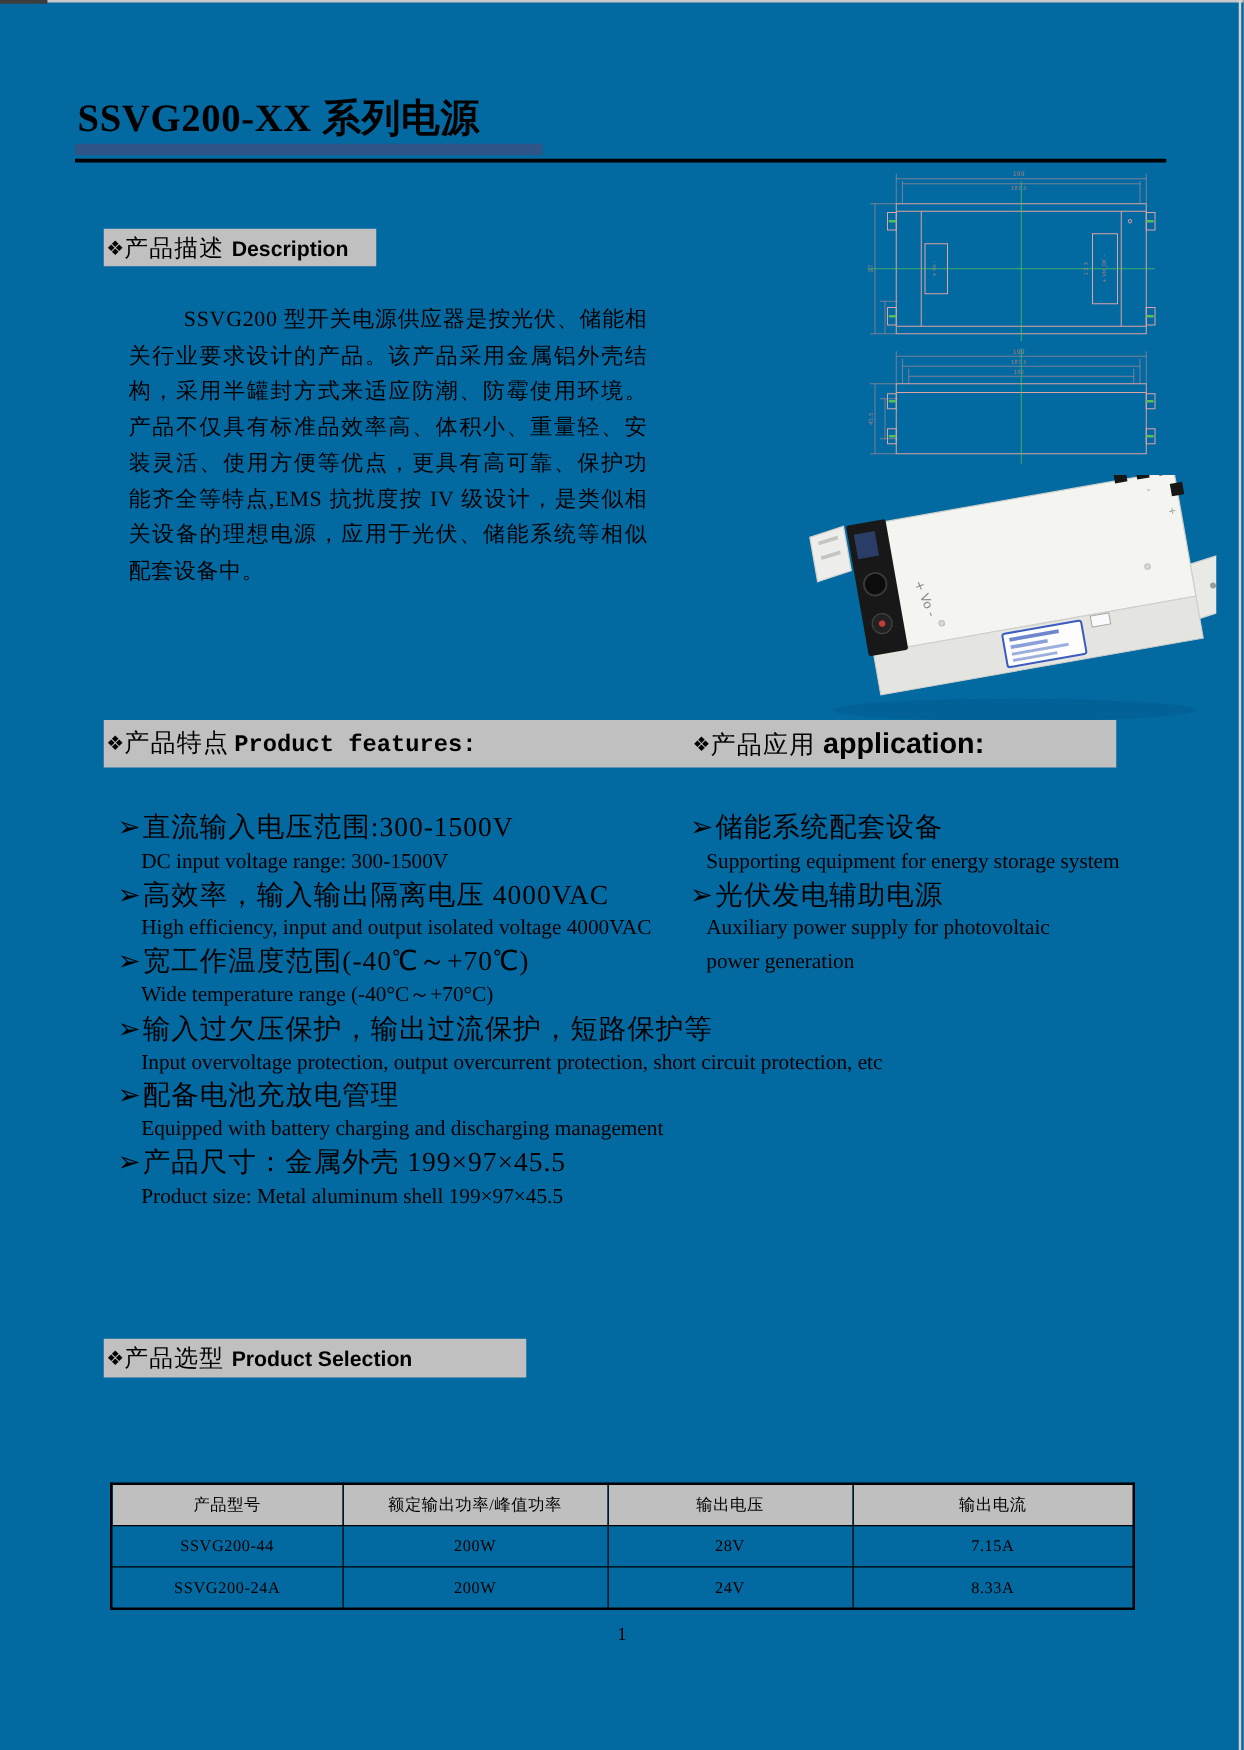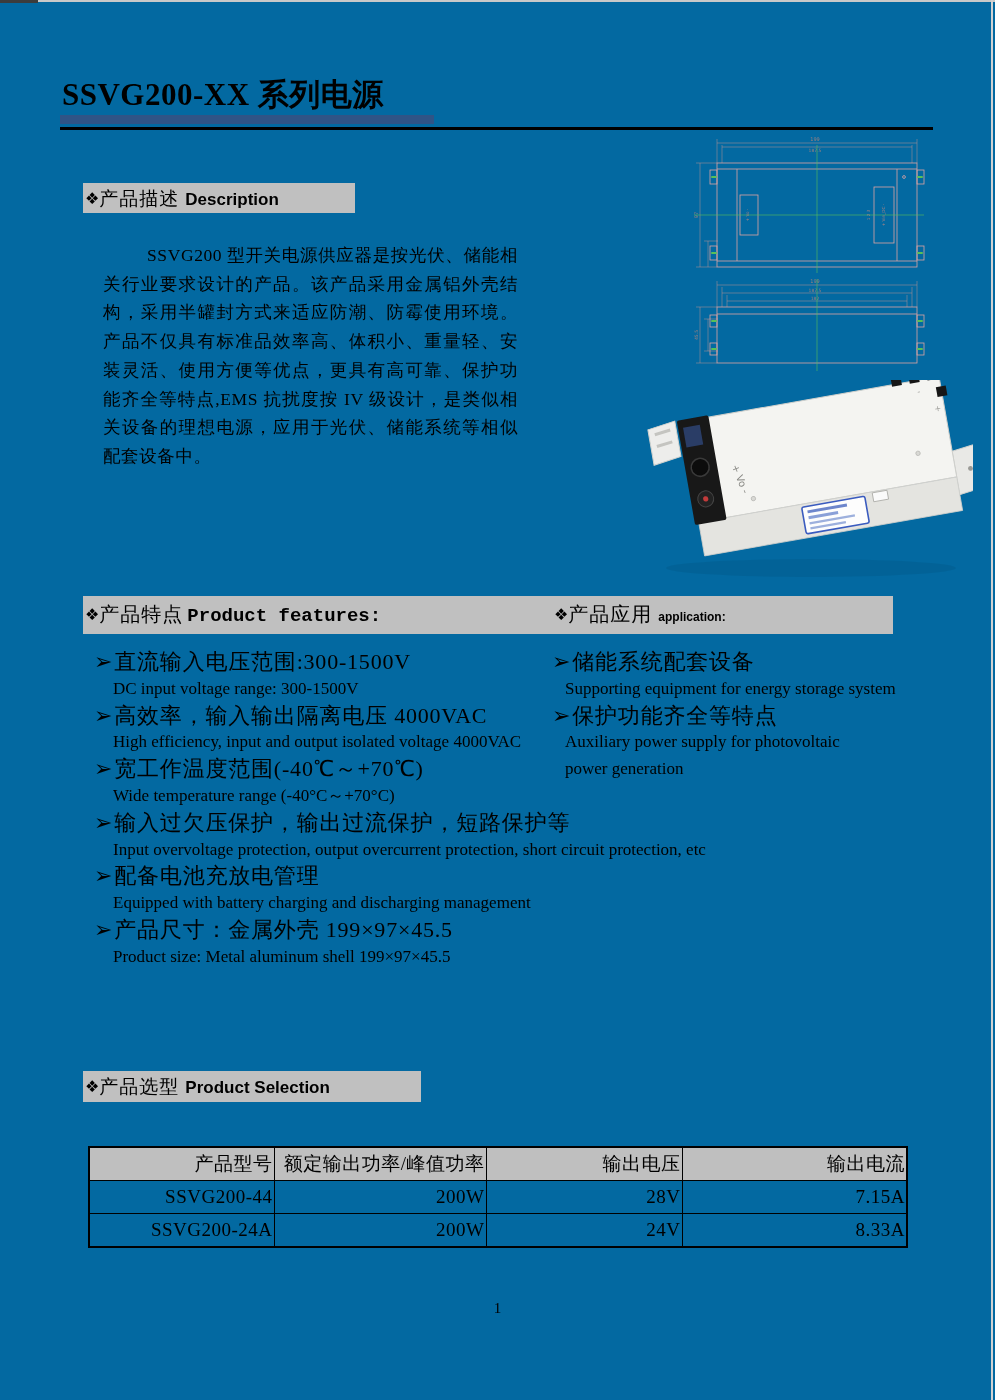--- a/index.html
+++ b/index.html
@@ -21,35 +21,35 @@
   .title-rule{left:60px;top:127px;width:873px;height:3px;background:#000;}
 
   
   .sec-bar{background:#c0c0c0;}
   .sec-head{white-space:nowrap;}
   .marker{font-size:16px;font-family:"DejaVu Sans", sans-serif;vertical-align:1px;}
   .head-zh{font-size:19px;font-family:"Liberation Serif", serif;letter-spacing:1px;}
   .head-en{font-size:17px;font-family:"Liberation Sans", sans-serif;font-weight:bold;margin-left:6px;}
   .head-zh-lg{font-size:20px;font-family:"Liberation Serif", serif;letter-spacing:1px;}
   .head-en-mono{font-size:19px;font-family:"Liberation Mono", monospace;font-weight:600;margin-left:4px;}
-  .head-en-app{font-size:12px;font-family:"Liberation Sans", sans-serif;font-weight:bold;margin-left:6px;}
+  .head-en-app{font-size:23px;font-family:"Liberation Sans", sans-serif;font-weight:bold;margin-left:6px;}
 
   
   .desc-par{left:103px;top:241px;width:415px;font-size:17.5px;line-height:28.7px;
     text-align:justify;text-indent:44px;letter-spacing:0.6px;}
 
   
   .f-zh{font-size:22px;line-height:26.8px;letter-spacing:0.8px;white-space:nowrap;}
   .f-en{font-size:17px;line-height:26.8px;padding-left:19px;white-space:nowrap;}
   .a-en{font-size:17px;line-height:26.8px;padding-left:13px;}
   .blt{margin-right:1px;}
 
   
   .sel-table{border-collapse:collapse;table-layout:fixed;width:818px;
-    font-size:19px;text-align:right;}
+    font-size:13px;text-align:center;margin-top:40px;}
   .sel-table td,.sel-table th{border:1px solid #000;height:30px;font-weight:normal;
     overflow:hidden;letter-spacing:0.5px;}
   .sel-table{border:2px solid #000;}
   .sel-table thead th{background:#bfbfbf;}
 
   .page-num{left:0;top:1300px;width:995px;text-align:center;font-size:15px;}
 
   svg text{font-family:"DejaVu Sans", sans-serif;}
 </style>
 </head>
@@ -58,21 +58,21 @@
 <div class="page">
 
   <div class="abs edge-top-dark"></div>
   <div class="abs edge-top"></div>
   <div class="abs edge-right"></div>
 
   <div class="abs doc-title">SSVG200-XX 系列电源</div>
   <div class="abs title-blue-bar"></div>
   <div class="abs title-rule"></div>
 
-  <div class="abs sec-bar" style="left:83px;top:183px;width:272px;height:30px;">
+  <div class="abs sec-bar" style="left:83px;top:183px;width:218px;height:30px;">
     <div class="sec-head" style="padding:3px 0 0 2px;">
       <span class="marker">❖</span><span class="head-zh">产品描述</span><span class="head-en">Description</span>
     </div>
   </div>
 
   <div class="abs desc-par">SSVG200 型开关电源供应器是按光伏、储能相关行业要求设计的产品。该产品采用金属铝外壳结构，采用半罐封方式来适应防潮、防霉使用环境。产品不仅具有标准品效率高、体积小、重量轻、安装灵活、使用方便等优点，更具有高可靠、保护功能齐全等特点,EMS 抗扰度按 IV 级设计，是类似相关设备的理想电源，应用于光伏、储能系统等相似配套设备中。</div>
 
   <svg class="abs" style="left:652px;top:133px;" width="310" height="245" viewBox="0 0 310 245">
 
     <g stroke="#b89090" stroke-width="0.5" fill="none">
@@ -203,21 +203,21 @@
         <rect x="104" y="105" width="64" height="27" rx="2" fill="#fdfdfd" stroke="#3a5bbf" stroke-width="1.6"></rect>
         <rect x="109" y="109" width="40" height="3" fill="#6d86cc"></rect>
         <rect x="109" y="115" width="30" height="3" fill="#8aa0d8"></rect>
         <rect x="109" y="121" width="46" height="2.4" fill="#9db0dd"></rect>
         <rect x="109" y="126" width="36" height="2.4" fill="#9db0dd"></rect>
       </g>
       <rect x="176" y="103" width="15" height="9" fill="#fafafa" stroke="#a8a8a4" stroke-width="0.8"></rect>
     </g>
   </svg>
 
-  <div class="abs sec-bar" style="left:83px;top:596px;width:810px;height:38px;">
+  <div class="abs sec-bar" style="left:83px;top:576px;width:810px;height:38px;">
     <div class="abs sec-head" style="left:2px;top:5px;">
       <span class="marker">❖</span><span class="head-zh-lg">产品特点</span><span class="head-en-mono">Product features:</span>
     </div>
     <div class="abs sec-head" style="left:471px;top:5px;">
       <span class="marker">❖</span><span class="head-zh-lg">产品应用</span><span class="head-en-app">application:</span>
     </div>
   </div>
 
   <div class="abs" style="left:94px;top:649px;width:700px;">
     <div class="f-zh"><span class="blt">➢</span><span>直流输入电压范围:300-1500V</span></div>
@@ -230,21 +230,21 @@
     <div class="f-en">Input overvoltage protection, output overcurrent protection, short circuit protection, etc</div>
     <div class="f-zh"><span class="blt">➢</span><span>配备电池充放电管理</span></div>
     <div class="f-en">Equipped with battery charging and discharging management</div>
     <div class="f-zh"><span class="blt">➢</span><span>产品尺寸：金属外壳 199×97×45.5</span></div>
     <div class="f-en">Product size: Metal aluminum shell 199×97×45.5</div>
   </div>
 
   <div class="abs" style="left:552px;top:649px;width:360px;">
     <div class="f-zh"><span class="blt">➢</span><span>储能系统配套设备</span></div>
     <div class="a-en">Supporting equipment for energy storage system</div>
-    <div class="f-zh"><span class="blt">➢</span><span>保护功能齐全等特点</span></div>
+    <div class="f-zh"><span class="blt">➢</span><span>光伏发电辅助电源</span></div>
     <div class="a-en" style="width:320px;">Auxiliary power supply for photovoltaic power generation</div>
   </div>
 
   <div class="abs sec-bar" style="left:83px;top:1071px;width:338px;height:31px;">
     <div class="sec-head" style="padding:3px 0 0 2px;">
       <span class="marker">❖</span><span class="head-zh">产品选型</span><span class="head-en">Product Selection</span>
     </div>
   </div>
 
   <table class="abs sel-table" style="left:88px;top:1146px;">

